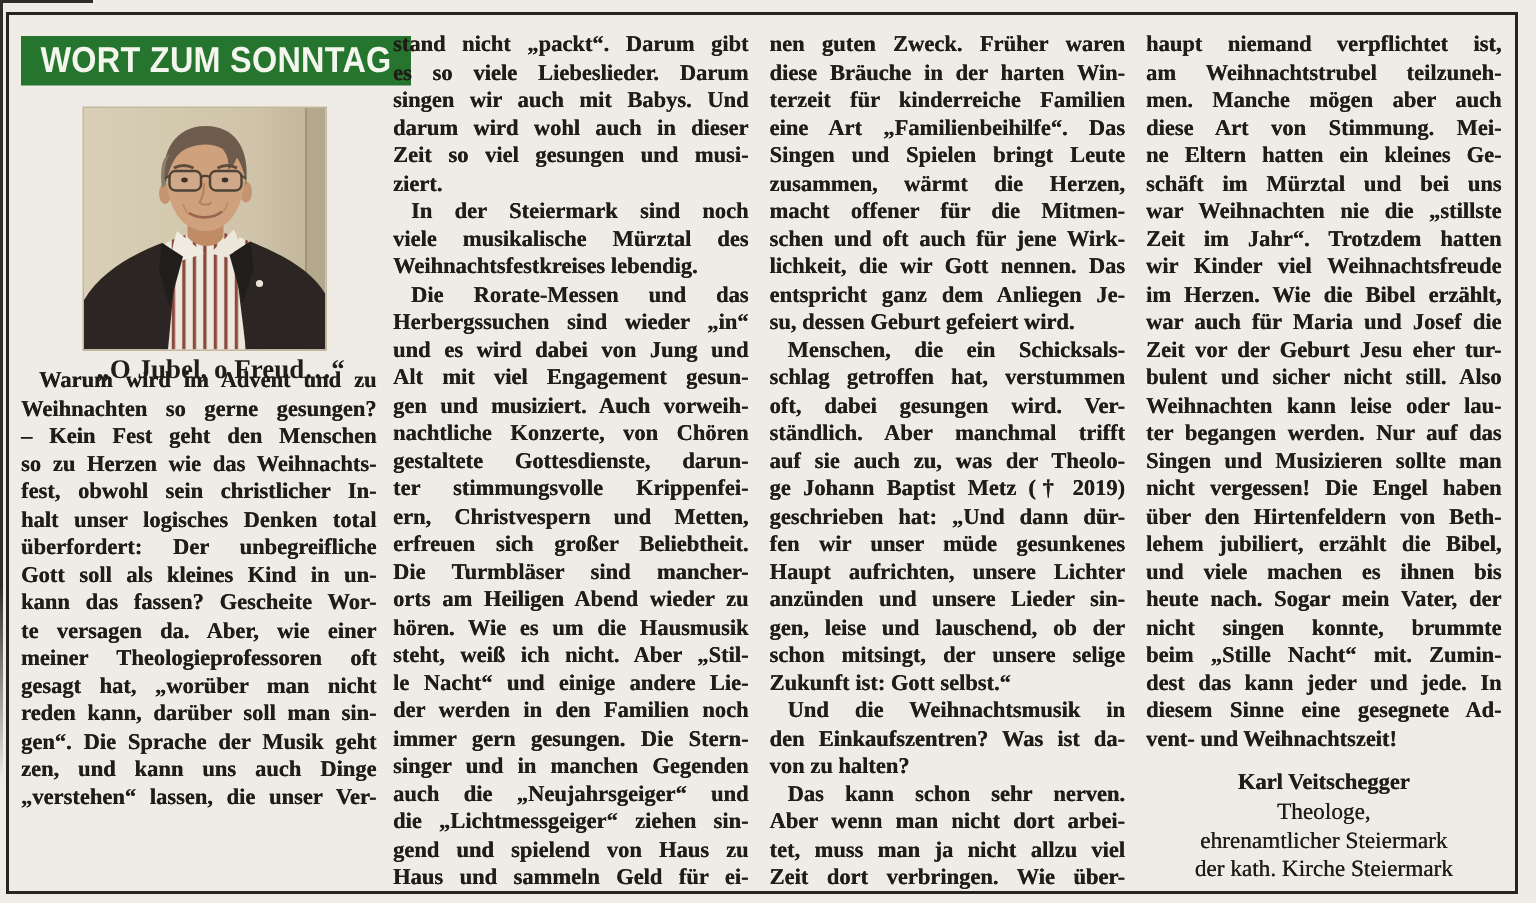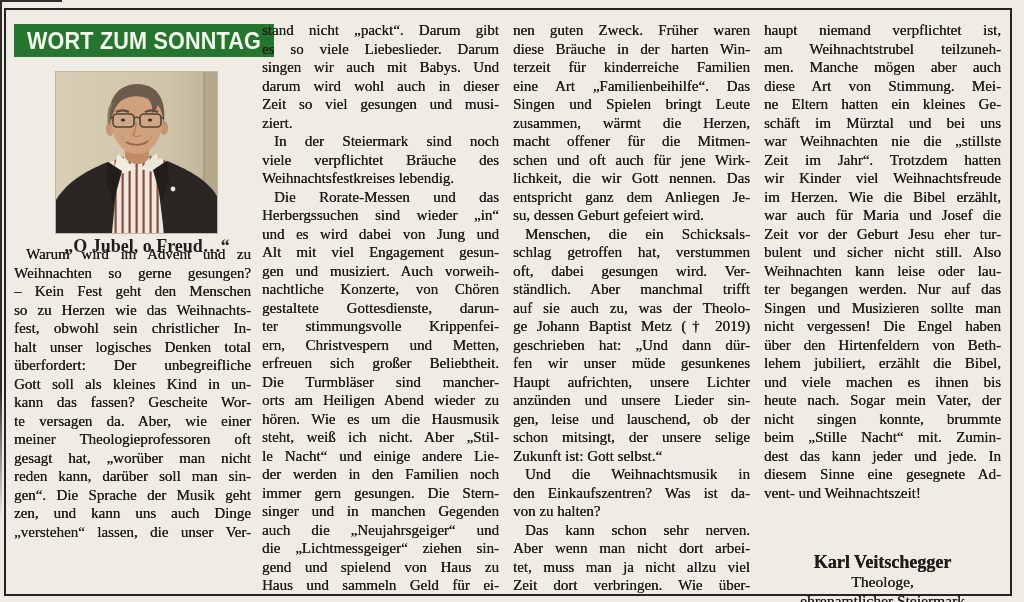--- a/index.html
+++ b/index.html
@@ -15,28 +15,28 @@
   .col{position:absolute;width:237px;}
   .banner{position:absolute;left:14px;top:24px;width:260px;height:33px;
           display:flex;align-items:center;justify-content:center;}
   .banner .bt{font-family:"Liberation Sans","DejaVu Sans",sans-serif;
           font-weight:800;font-size:24px;letter-spacing:0.2px;
           transform:scaleX(0.9);white-space:nowrap;}
   .photo{position:absolute;left:56px;top:72px;width:161px;height:161px;
          outline:1px solid #c3b89f;}
   .caption{position:absolute;left:30px;top:236px;width:234px;text-align:center;
            font-weight:bold;font-size:18px;}
-  .body-col{font-size:15px;line-height:18.5px;text-shadow:0.2px 0 0 currentColor;}
+  .body-col{font-size:15px;line-height:18.5px;text-shadow:0.2px 0 0 currentColor;font-weight:bold;}
   .para{margin:0;}
   .line{text-align:justify;text-align-last:justify;}
   .line.endline{text-align-last:left;}
   .line.firstline{text-indent:12px;}
   .signature{position:absolute;left:764px;top:512px;width:237px;text-align:center;
              font-size:15.5px;line-height:19px;text-shadow:0.2px 0 0 currentColor;}
-  .sig-name{font-weight:bold;font-size:18px;line-height:20px;margin-top:40px;}
+  .sig-name{font-weight:bold;font-size:15px;line-height:20px;}
 </style>
 </head>
 <body>
 
 <div class="page">
   <div class="scan-tick"></div>
   <div class="scan-sliver"></div>
   <div class="frame"></div>
 
   <div class="banner" style="background:#25752f;">
@@ -113,21 +113,21 @@
       <div class="para">
         <div class="line">stand nicht „packt“. Darum gibt</div>
         <div class="line">es so viele Liebeslieder. Darum</div>
         <div class="line">singen wir auch mit Babys. Und</div>
         <div class="line">darum wird wohl auch in dieser</div>
         <div class="line">Zeit so viel gesungen und musi-</div>
         <div class="line endline">ziert.</div>
       </div>
       <div class="para">
         <div class="line firstline">In der Steiermark sind noch</div>
-        <div class="line">viele verpflichtet Bräuche des</div>
+        <div class="line">viele musikalische Mürztal des</div>
         <div class="line endline">Weihnachtsfestkreises lebendig.</div>
       </div>
       <div class="para">
         <div class="line firstline">Die Rorate-Messen und das</div>
         <div class="line">Herbergssuchen sind wieder „in“</div>
         <div class="line">und es wird dabei von Jung und</div>
         <div class="line">Alt mit viel Engagement gesun-</div>
         <div class="line">gen und musiziert. Auch vorweih-</div>
         <div class="line">nachtliche Konzerte, von Chören</div>
         <div class="line">gestaltete Gottesdienste, darun-</div>

